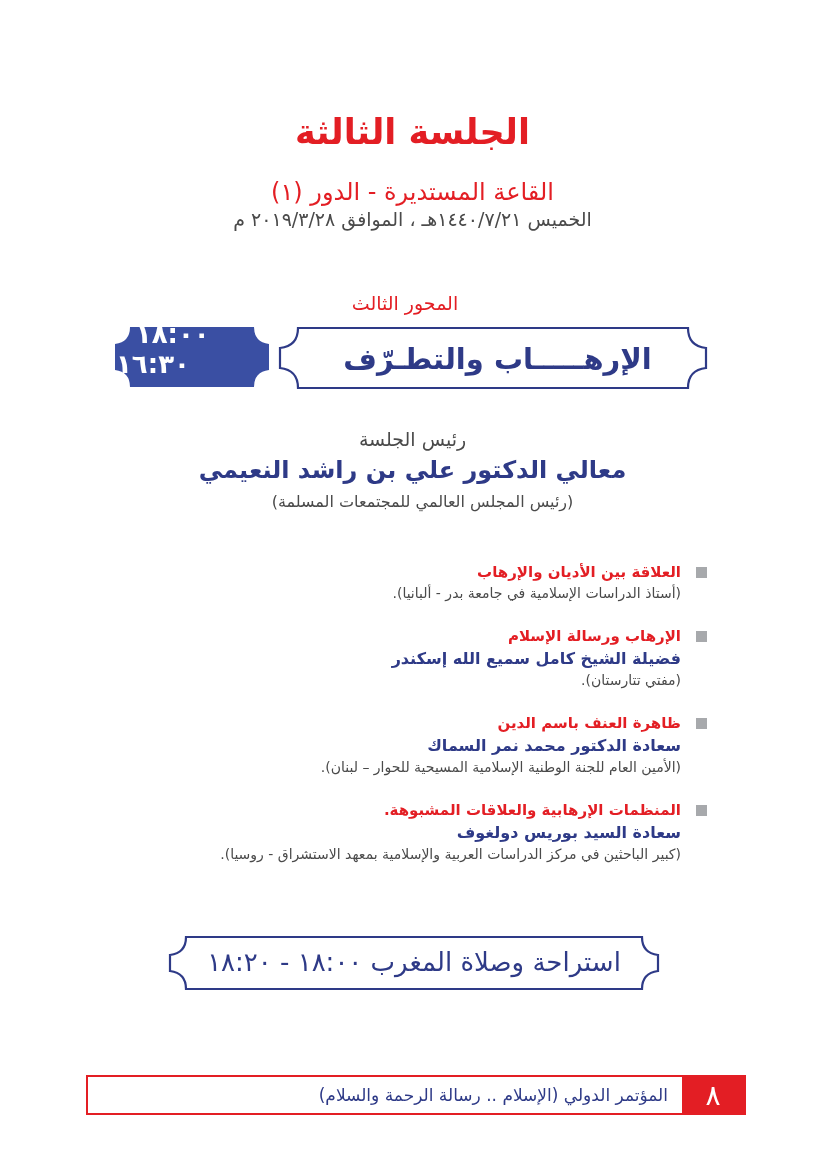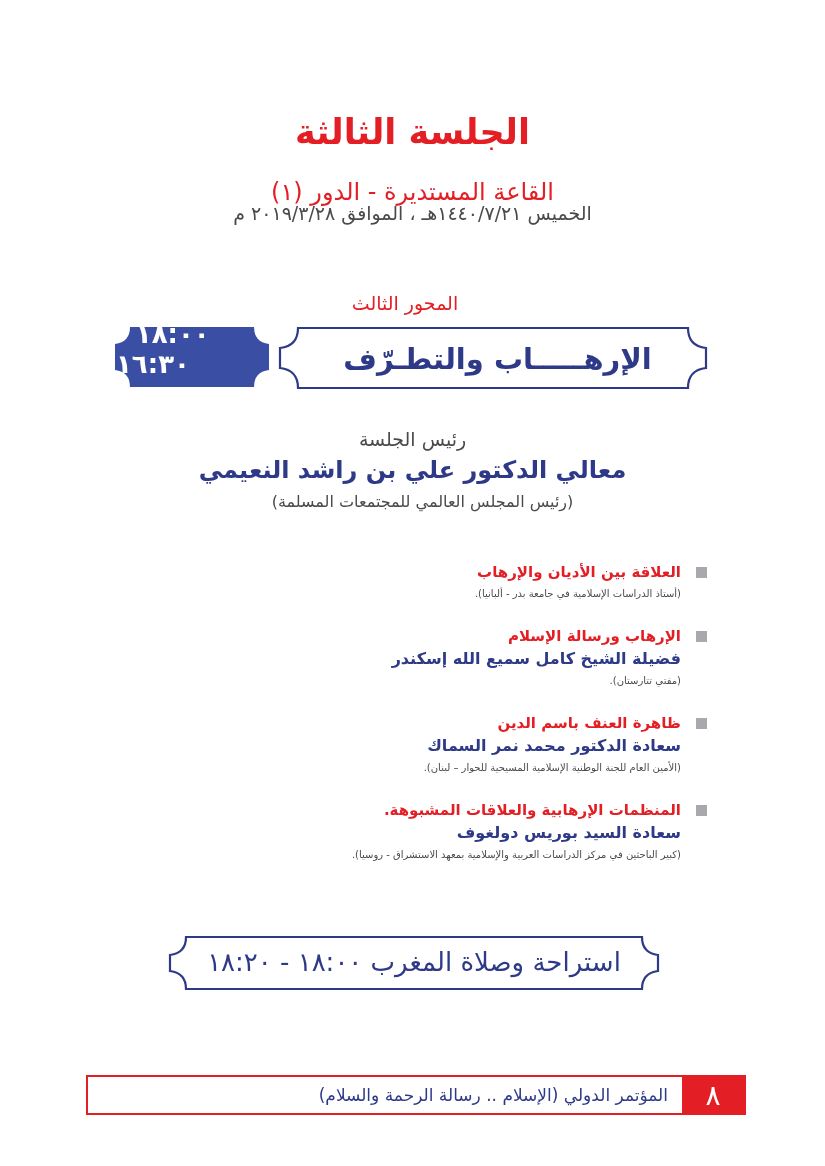--- a/index.html
+++ b/index.html
@@ -13,21 +13,21 @@
     .abs { position: absolute; }
     .center { left: 0; width: 825px; text-align: center; }
 
     .session-title {
       top: 112px; font-size: 35px; font-weight: bold; color: #e31e24;
     }
     .hall {
       top: 165px; font-size: 24px; color: #e31e24; margin-top: 13px;
     }
     .date {
-      top: 202px; font-size: 19px; color: #4a4a4a; left: 140px; width: 545px;
+      top: 208px; font-size: 19px; color: #4a4a4a; left: 140px; width: 545px;
     }
     .axis-label {
       top: 292px; left: 280px; width: 250px; text-align: center;
       font-size: 19px; color: #e31e24;
     }
 
     
     .frame-svg { position: absolute; }
     .topic-title {
       top: 333px; left: 290px; width: 415px; height: 52px;
@@ -61,21 +61,21 @@
       position: absolute; right: 0; top: 5px; width: 11px; height: 11px;
       background: #a7a9ac;
     }
     .topic .t-title {
       font-size: 15px; font-weight: bold; color: #e31e24; line-height: 21px; height: 21px;
     }
     .topic .t-speaker {
       font-size: 16px; font-weight: bold; color: #2e3a87; line-height: 23px; height: 23px;
     }
     .topic .t-role {
-      font-size: 10px; color: #4a4a4a; line-height: 21px; height: 21px;
+      font-size: 14px; color: #4a4a4a; line-height: 21px; height: 21px;
     }
 
     .break-text {
       top: 937px; left: 172px; width: 534px; height: 50px;
       display: flex; align-items: center; justify-content: center;
       font-size: 26px; color: #2e3a87;
     }
 
     .footer {
       top: 1075px; left: 86px; width: 660px; height: 40px;

